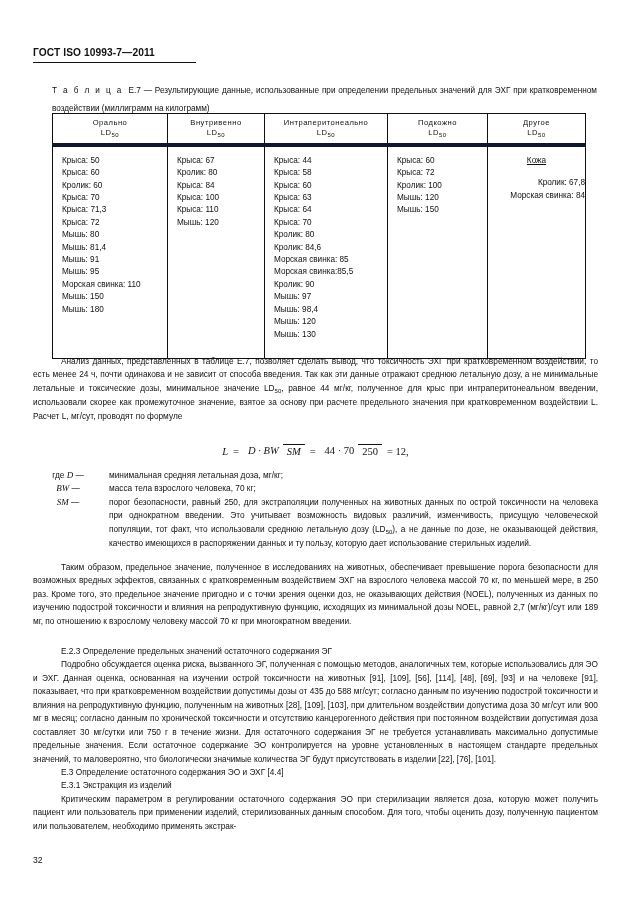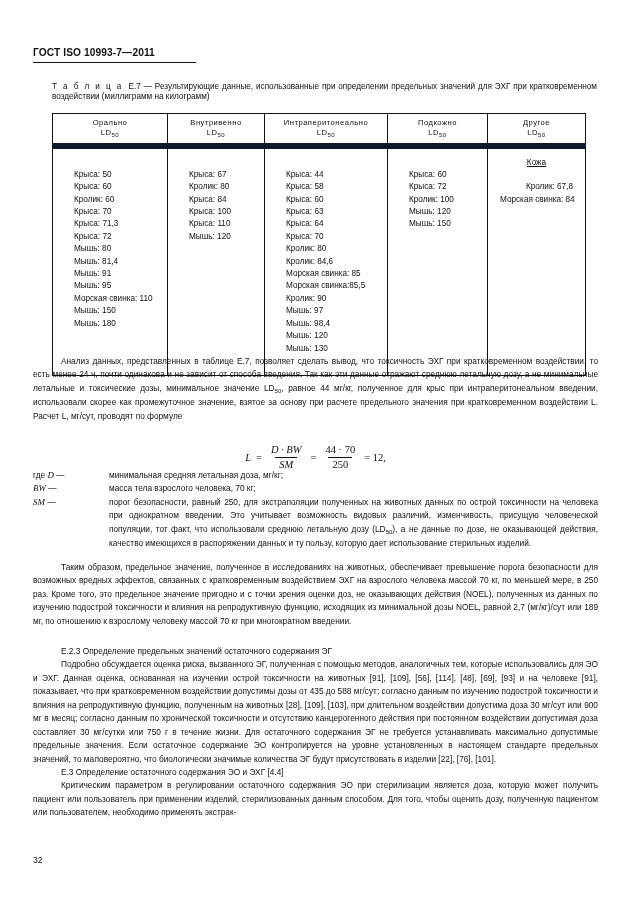--- a/index.html
+++ b/index.html
@@ -38,21 +38,21 @@
     width: 163px;
     height: 1px;
     background: #111;
   }
   .table-caption {
     position: absolute;
     left: 52px;
     top: 82px;
     width: 545px;
     font-size: 8.2px;
-    line-height: 10px;
+    line-height: 18px;
     text-align: justify;
   }
   .table-caption .spaced {
     letter-spacing: 1.6px;
   }
 
   
   table.data {
     position: absolute;
     left: 52px;
@@ -69,40 +69,40 @@
   }
   table.data th {
     font-weight: normal;
     text-align: center;
     font-size: 7.6px;
     line-height: 10.4px;
     padding: 4px 2px 4px 2px;
     letter-spacing: 0.5px;
   }
   table.data thead tr th {
-    border-bottom: 6px solid #0f172a;
+    border-bottom: 4px solid #0f172a;
   }
   .colw1 { width: 115px; }
   .colw2 { width: 97px; }
   .colw3 { width: 123px; }
   .colw4 { width: 100px; }
   .colw5 { width: 98px; }
 
   table.data td.cell {
     padding: 8px 0 8px 9px;
     font-size: 8.2px;
     line-height: 12.4px;
     height: 195px;
   }
   table.data td.cell.center-head {
     padding-left: 0;
     text-align: center;
   }
   .cell ul {
-    margin: 12px;
+    margin: 0;
     padding: 0;
     list-style: none;
   }
   .cell li {
     white-space: nowrap;
   }
   .subhead {
     text-decoration: underline;
     text-align: center;
     margin-bottom: 10px;
@@ -151,21 +151,21 @@
   .formula {
     display: inline-flex;
     align-items: center;
     gap: 5px;
     font-family: "Liberation Serif", serif;
     font-size: 10.5px;
   }
   .formula .it { font-style: italic; }
   .frac {
     display: inline-flex;
-    flex-direction: column;
+    flex-direction: row;
     align-items: center;
     vertical-align: middle;
     line-height: 1.15;
   }
   .frac .num { padding: 0 4px 1px 4px; }
   .frac .den { padding: 1px 4px 0 4px; border-top: 1px solid #111; }
 
   #defs-block {
     position: absolute;
     left: 33px;
@@ -174,21 +174,21 @@
     font-size: 8.3px;
     line-height: 13.45px;
   }
   .def-row {
     display: flex;
     align-items: flex-start;
   }
   .def-lead {
     width: 76px;
     flex: 0 0 76px;
-    text-align: left;
+    text-align: center;
     padding-right: 6px;
     box-sizing: border-box;
     white-space: nowrap;
   }
   .def-lead .sym { font-style: italic; font-family: "Liberation Serif", serif; font-size: 9px; }
   .def-body {
     flex: 1 1 auto;
     text-align: justify;
   }
   .def-body.hang { text-indent: 0; }
@@ -366,18 +366,19 @@
     <p>Таким образом, предельное значение, полученное в исследованиях на животных, обеспечивает превышение порога безопасности для возможных вредных эффектов, связанных с кратковременным воздействием ЭХГ на взрослого человека массой 70 кг, по меньшей мере, в 250 раз. Кроме того, это предельное значение пригодно и с точки зрения оценки доз, не оказывающих действия (NOEL), полученных из данных по изучению подострой токсичности и влияния на репродуктивную функцию, исходящих из минимальной дозы NOEL, равной 2,7 (мг/кг)/сут или 189 мг, по отношению к взрослому человеку массой 70 кг при многократном введении.</p>
   </div>
 
   <div class="body-block" id="sec-e23">
     <h4>Е.2.3 Определение предельных значений остаточного содержания ЭГ</h4>
     <p>Подробно обсуждается оценка риска, вызванного ЭГ, полученная с помощью методов, аналогичных тем, которые использовались для ЭО и ЭХГ. Данная оценка, основанная на изучении острой токсичности на животных [91], [109], [56], [114], [48], [69], [93] и на человеке [91], показывает, что при кратковременном воздействии допустимы дозы от 435 до 588 мг/сут; согласно данным по изучению подострой токсичности и влияния на репродуктивную функцию, полученным на животных [28], [109], [103], при длительном воздействии допустима доза 30 мг/сут или 900 мг в месяц; согласно данным по хронической токсичности и отсутствию канцерогенного действия при постоянном воздействии допустимая доза составляет 30 мг/сутки или 750 г в течение жизни. Для остаточного содержания ЭГ не требуется устанавливать максимально допустимые предельные значения. Если остаточное содержание ЭО контролируется на уровне установленных в настоящем стандарте предельных значений, то маловероятно, что биологически значимые количества ЭГ будут присутствовать в изделии [22], [76], [101].</p>
   </div>
 
   <div class="body-block" id="sec-e3">
     <h4>Е.3 Определение остаточного содержания ЭО и ЭХГ [4.4]</h4>
+    <h4>Е.3.1 Экстракция из изделий</h4>
     <p>Критическим параметром в регулировании остаточного содержания ЭО при стерилизации является доза, которую может получить пациент или пользователь при применении изделий, стерилизованных данным способом. Для того, чтобы оценить дозу, полученную пациентом или пользователем, необходимо применять экстрак-</p>
   </div>
 
   <div class="page-number">32</div>
 
 </div>
 
 </body></html>

